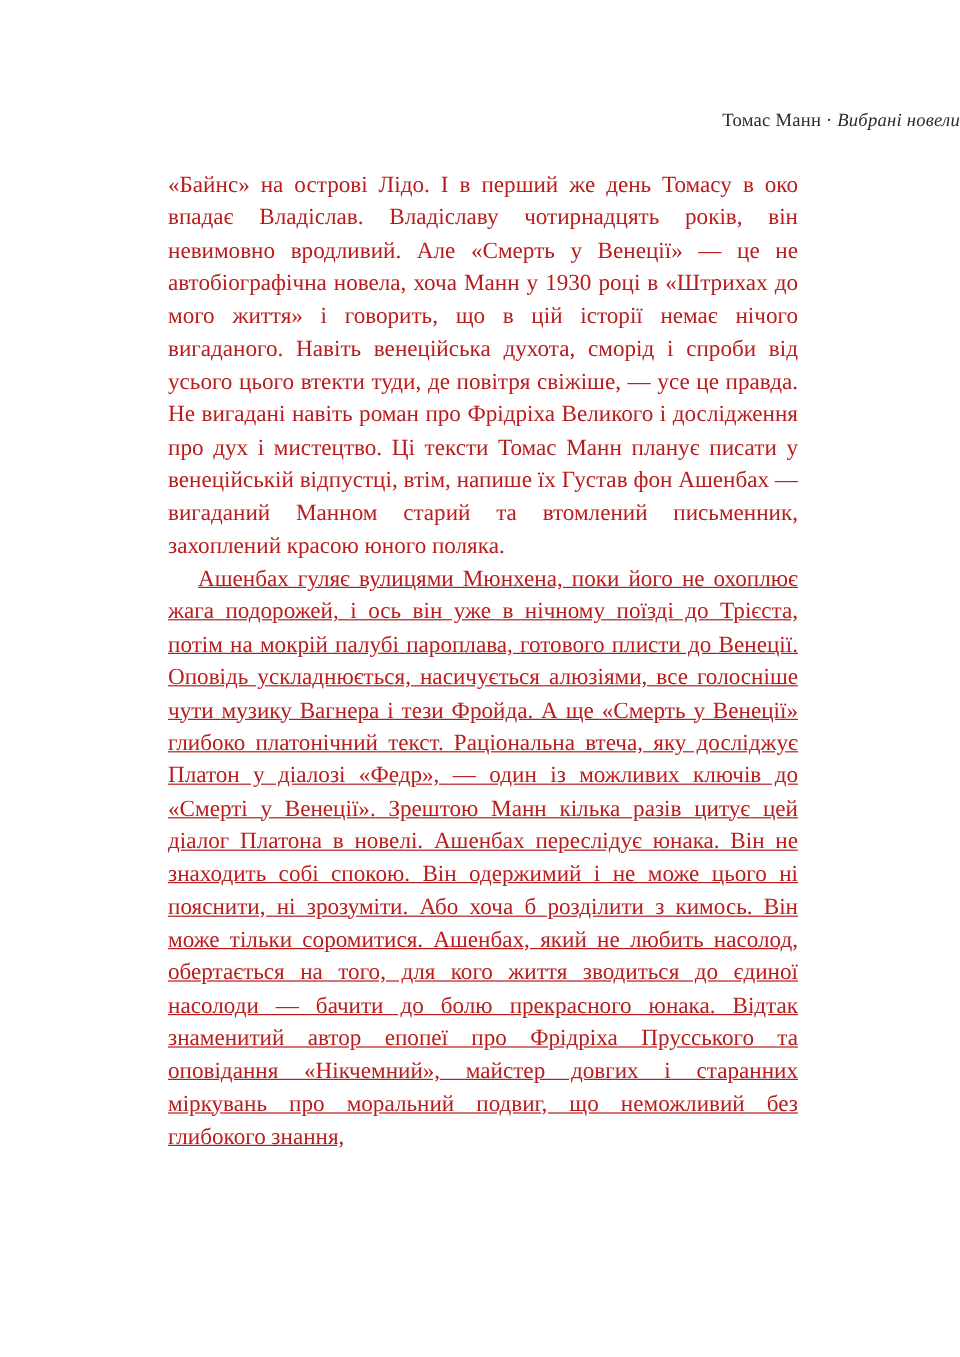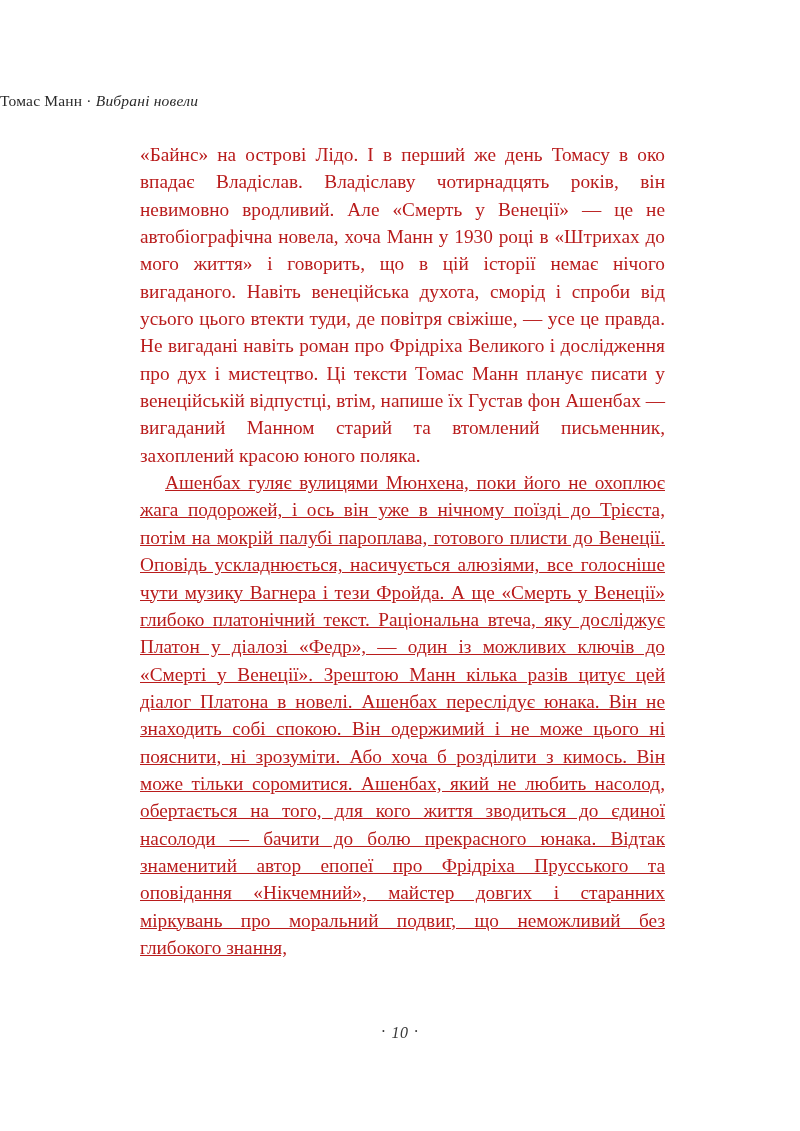--- a/index.html
+++ b/index.html
@@ -22,21 +22,21 @@
     background: #ffffff;
     box-sizing: border-box;
   }
 
   
   .running-head {
     position: absolute;
     top: 91px;
     left: 0;
     width: 800px;
-    text-align: left;
+    text-align: right;
     font-size: 15.5px;
     line-height: 20px;
     color: #2b2b2b;
     letter-spacing: 0.2px;
     white-space: nowrap;
   }
   .running-head .rh-author {
     font-style: normal;
   }
   .running-head .rh-sep {
@@ -106,17 +106,14 @@
 
   <div class="running-head">
     <span class="rh-author">Томас Манн</span><span class="rh-sep">·</span><span class="rh-title">Вибрані новели</span>
   </div>
 
   <div class="textblock">
     <p class="para">«Байнс» на острові Лідо. І в перший же день Томасу в око впадає Владіслав. Владіславу чотирнадцять років, він невимовно вродливий. Але «Смерть у Венеції» — це не автобіографічна новела, хоча Манн у 1930 році в «Штрихах до мого життя» і говорить, що в цій історії немає нічого вигаданого. Навіть венеційська духота, сморід і спроби від усього цього втекти туди, де повітря свіжіше, — усе це правда. Не вигадані навіть роман про Фрідріха Великого і дослідження про дух і мистецтво. Ці тексти Томас Манн планує писати у венеційській відпустці, втім, напише їх Густав фон Ашенбах — вигаданий Манном старий та втомлений письменник, захоплений красою юного поляка.</p>
     <p class="para para-indent">Ашенбах гуляє вулицями Мюнхена, поки його не охоплює жага подорожей, і ось він уже в нічному поїзді до Трієста, потім на мокрій палубі пароплава, готового плисти до Венеції. Оповідь ускладнюється, насичується алюзіями, все голосніше чути музику Вагнера і тези Фройда. А ще «Смерть у Венеції» глибоко платонічний текст. Раціональна втеча, яку досліджує Платон у діалозі «Федр», — один із можливих ключів до «Смерті у Венеції». Зрештою Манн кілька разів цитує цей діалог Платона в новелі. Ашенбах переслідує юнака. Він не знаходить собі спокою. Він одержимий і не може цього ні пояснити, ні зрозуміти. Або хоча б розділити з кимось. Він може тільки соромитися. Ашенбах, який не любить насолод, обертається на того, для кого життя зводиться до єдиної насолоди — бачити до болю прекрасного юнака. Відтак знаменитий автор епопеї про Фрідріха Прусського та оповідання «Нікчемний», майстер довгих і старанних міркувань про моральний подвиг, що неможливий без глибокого знання,</p>
   </div>
 
-  <div class="folio">
-    <span class="folio-dot">·</span><span>10</span><span class="folio-dot">·</span>
-  </div>
 
 </div>
 
 </body></html>

